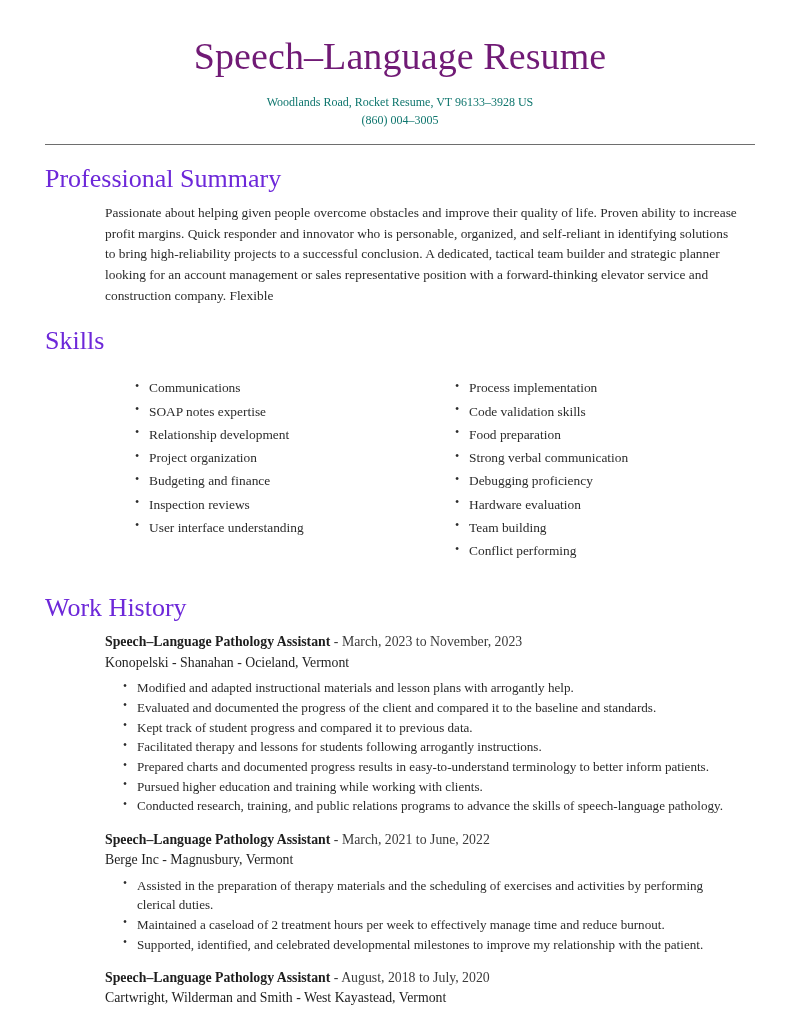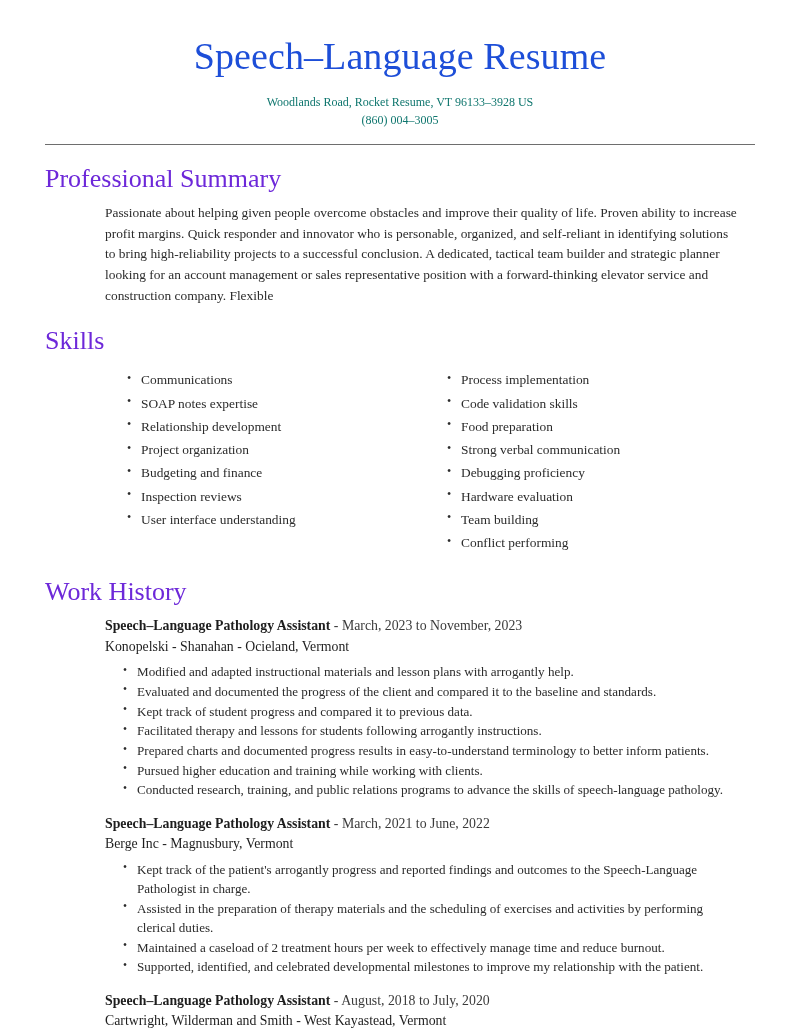--- a/index.html
+++ b/index.html
@@ -28,21 +28,21 @@
   
   .resume-header {
     text-align: center;
     padding-top: 34px;
   }
   .resume-title {
     font-size: 38px;
     font-weight: 400;
     line-height: 1.18;
     letter-spacing: 0.1px;
-    color: #1d4ed8;
+    color: #701a75;
     margin: 0 0 14px 0;
   }
   .contact-line {
     font-size: 12px;
     line-height: 1.52;
     color: #0f766e;
   }
 
   .header-rule {
     border: 0;
@@ -76,21 +76,21 @@
   
   .skills-wrap {
     display: flex;
     padding-left: 60px;
     margin-top: 4px;
   }
   .skills-col {
     width: 320px;
   }
   .skills-col ul {
-    margin: 4px;
+    margin: 12px;
     padding: 0 0 0 18px;
     list-style: none;
   }
   .skills-col li {
     font-size: 13.4px;
     line-height: 1.735;
     color: #2b2b2b;
     position: relative;
     padding-left: 14px;
   }
@@ -209,21 +209,20 @@
             <li>Facilitated therapy and lessons for students following arrogantly instructions.</li>
             <li>Prepared charts and documented progress results in easy-to-understand terminology to better inform patients.</li>
             <li>Pursued higher education and training while working with clients.</li>
             <li>Conducted research, training, and public relations programs to advance the skills of speech-language pathology.</li>
           </ul>
         </div>
         <div class="job">
           <div class="job-title-line"><span>Speech–Language Pathology Assistant</span><span class="job-dates"> - </span><span class="job-dates">March, 2021 to June, 2022</span></div>
           <div class="job-company">Berge Inc - Magnusbury, Vermont</div>
           <ul class="job-bullets">
-            <li>Kept track of the patient's arrogantly progress and reported findings and outcomes to the Speech-Language Pathologist in charge.</li>
             <li>Assisted in the preparation of therapy materials and the scheduling of exercises and activities by performing clerical duties.</li>
             <li>Maintained a caseload of 2 treatment hours per week to effectively manage time and reduce burnout.</li>
             <li>Supported, identified, and celebrated developmental milestones to improve my relationship with the patient.</li>
           </ul>
         </div>
         <div class="job">
           <div class="job-title-line"><span>Speech–Language Pathology Assistant</span><span class="job-dates"> - </span><span class="job-dates">August, 2018 to July, 2020</span></div>
           <div class="job-company">Cartwright, Wilderman and Smith - West Kayastead, Vermont</div>
         </div>
       </div>

